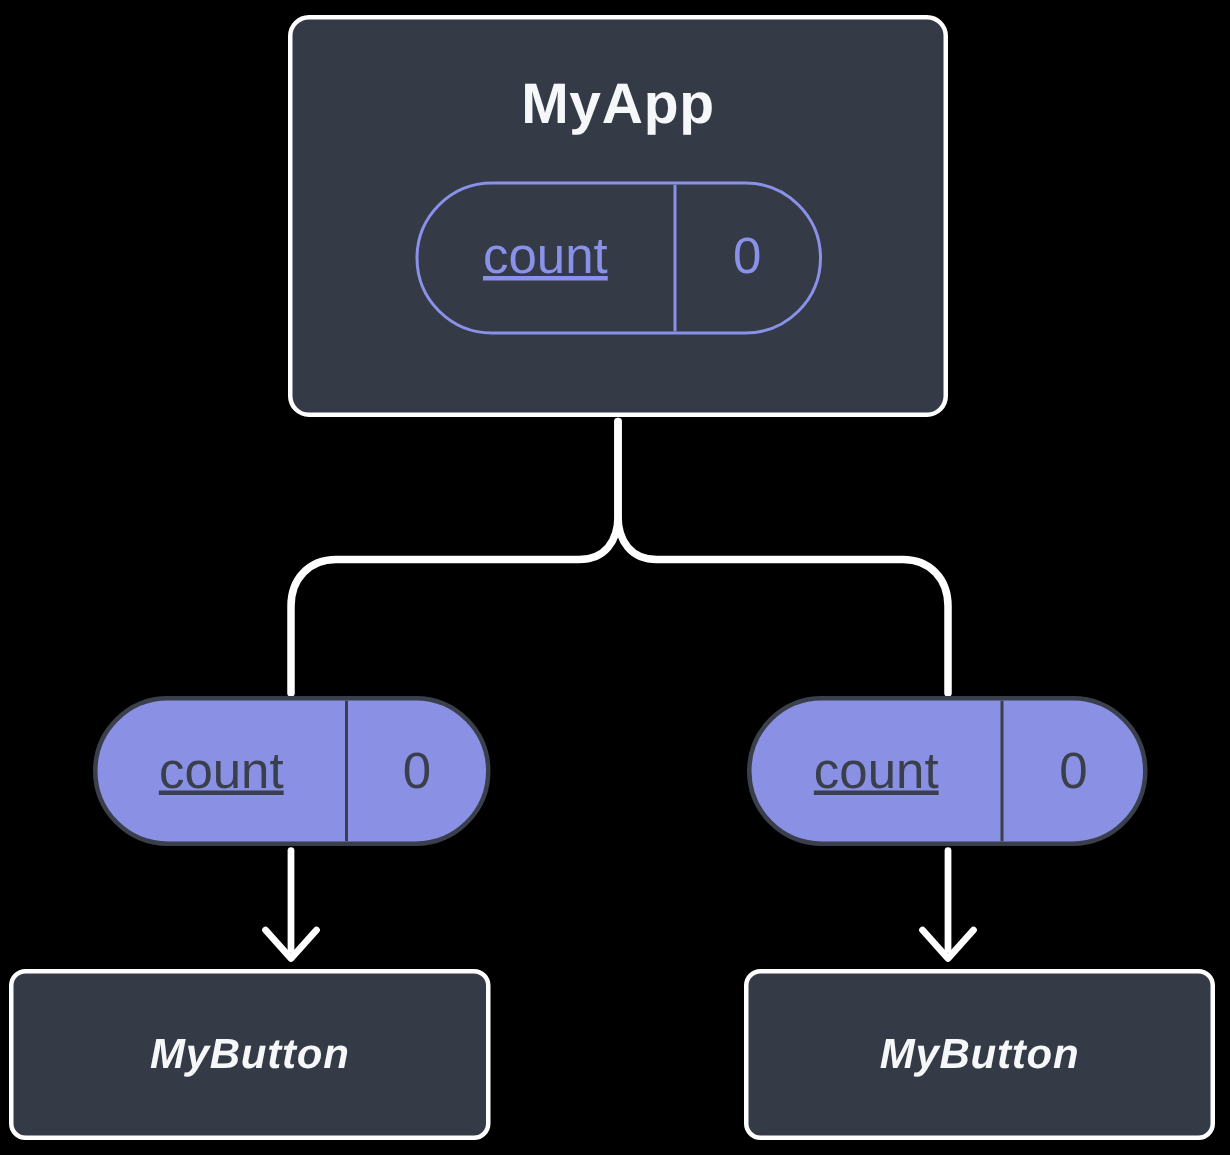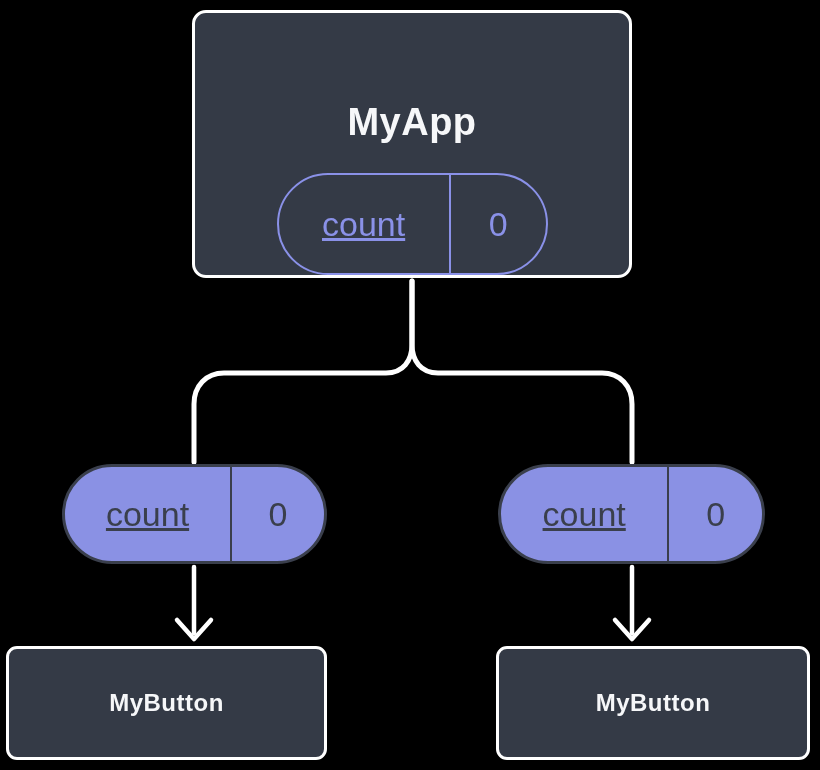--- a/index.html
+++ b/index.html
@@ -23,21 +23,20 @@
 
   .wires{position:absolute;left:0;top:0;width:820px;height:770px;pointer-events:none;}
   .wire{fill:none;stroke:var(--connector);stroke-width:5;stroke-linecap:round;stroke-linejoin:round;}
   .wire.arrow{stroke-width:4.5;}
 
   .node{
     position:absolute;
     background:var(--node-fill);
     border:3.5px solid var(--node-border);
     color:var(--node-text);
-    justify-content:flex-end;
   }
   .node.root{
     left:192px;top:10px;width:440px;height:268px;
     border-radius:14px;
     display:flex;flex-direction:column;align-items:center;
     padding-top:36px;
   }
   .node-title{
     font-size:38px;font-weight:700;letter-spacing:.5px;
     line-height:1.15;
@@ -73,21 +72,21 @@
     font-weight:400;
   }
   .pill.solid .cell.name{border-right:2.5px solid var(--pill-dark);}
   .pill.solid.pill-left{left:62px;top:464px;width:265px;height:100px;}
   .pill.solid.pill-right{left:498px;top:464px;width:267px;height:100px;}
 
   .node.leaf{
     border-radius:11px;
     display:flex;align-items:center;justify-content:center;
   }
-  .node.leaf .node-title{font-size:24px;}
+  .node.leaf .node-title{font-size:28px;font-style:italic;}
   .node.leaf.leaf-left{left:6px;top:646px;width:321px;height:114px;}
   .node.leaf.leaf-right{left:496px;top:646px;width:314px;height:114px;}
 </style>
 </head>
 <body>
 
 <div class="canvas">
 
   <svg class="wires" viewBox="0 0 820 770" aria-hidden="true">
     <path class="wire" d="M412,281 L412,344 C412,361 403,373 386,373 L224,373 C206,373 194,386 194,404 L194,462"></path>

